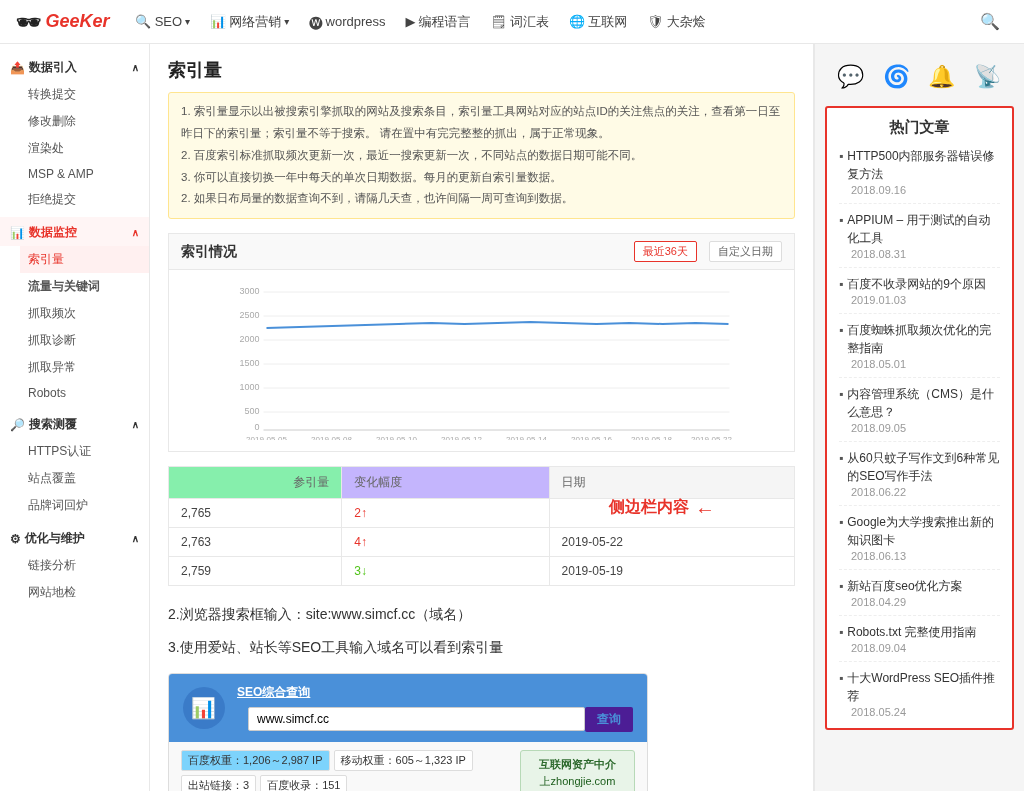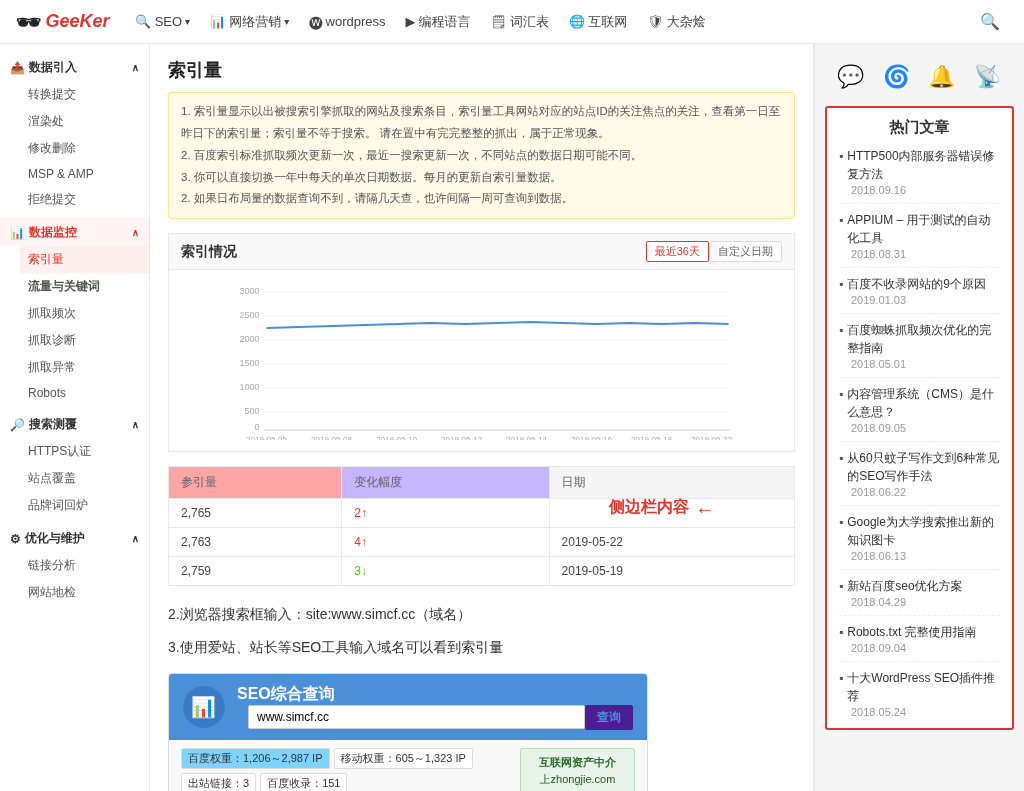--- a/index.html
+++ b/index.html
@@ -53,22 +53,22 @@
   <div style="width:150px; background:#fff; border-right:1px solid #e8e8e8; padding:8px 0; flex-shrink:0; overflow-y:auto;">
 
     <div>
       <div style="display:flex; align-items:center; padding:7px 10px 5px 10px; font-size:12px; color:#333; cursor:pointer; gap:4px; font-weight:bold;">
         <span>📤</span>
         <span>数据引入</span>
         <span style="margin-left:auto; font-size:10px;">∧</span>
       </div>
       <div style="padding-left:20px;">
         <div style="padding:5px 8px; font-size:12px; color:#555; cursor:pointer;">转换提交</div>
+        <div style="padding:5px 8px; font-size:12px; color:#555; cursor:pointer;">修改删除</div>
         <div style="padding:5px 8px; font-size:12px; color:#555; cursor:pointer;">渲染处</div>
-        <div style="padding:5px 8px; font-size:12px; color:#555; cursor:pointer;">修改删除</div>
         <div style="padding:5px 8px; font-size:12px; color:#555; cursor:pointer;">MSP &amp; AMP</div>
         <div style="padding:5px 8px; font-size:12px; color:#555; cursor:pointer;">拒绝提交</div>
       </div>
     </div>
 
     <div style="margin-top:4px;">
       <div style="display:flex; align-items:center; padding:7px 10px 5px 10px; font-size:12px; color:#e8332a; cursor:pointer; gap:4px; font-weight:bold; background:#fff5f5;">
         <span>📊</span>
         <span>数据监控</span>
         <span style="margin-left:auto; font-size:10px;">∧</span>
@@ -115,21 +115,21 @@
     <div style="background:#fffbe6; border:1px solid #ffe58f; border-radius:3px; padding:8px 12px; margin-bottom:14px; font-size:11.5px; line-height:1.9; color:#555;">
       <div>1. 索引量显示以出被搜索引擎抓取的网站及搜索条目，索引量工具网站对应的站点ID的关注焦点的关注，查看第一日至昨日下的索引量；索引量不等于搜索。 请在置中有完完整整的抓出，属于正常现象。</div>
       <div>2. 百度索引标准抓取频次更新一次，最近一搜索更新一次，不同站点的数据日期可能不同。</div>
       <div>3. 你可以直接切换一年中每天的单次日期数据。每月的更新自索引量数据。</div>
       <div>2. 如果日布局量的数据查询不到，请隔几天查，也许间隔一周可查询到数据。</div>
     </div>
 
     <div style="margin-bottom:14px;">
       <div style="display:flex; align-items:center; justify-content:space-between; padding:7px 12px; background:#f9f9f9; border:1px solid #e8e8e8; border-bottom:none;">
         <span style="font-size:14px; font-weight:bold; color:#333;">索引情况</span>
-        <div style="display:flex; gap:0; align-items:center; font-size:12px; color:#666;">
+        <div style="display:flex; gap:12px; align-items:center; font-size:12px; color:#666;">
           <button style="padding:2px 8px; border:1px solid #e8332a; border-radius:2px; cursor:pointer; background:#fff; font-size:11px; color:#e8332a;">最近36天</button>
           <button style="padding:2px 8px; border:1px solid #ddd; border-radius:2px; cursor:pointer; background:#fff; font-size:11px; color:#666;">自定义日期</button>
         </div>
       </div>
       <div style="border:1px solid #e8e8e8; padding:10px 8px 8px 8px; background:#fff;">
         <svg width="100%" height="160" viewBox="0 0 500 160">
 
           <text x="28" y="14" font-size="9" fill="#aaa" text-anchor="end">3000</text>
           <text x="28" y="38" font-size="9" fill="#aaa" text-anchor="end">2500</text>
           <text x="28" y="62" font-size="9" fill="#aaa" text-anchor="end">2000</text>
@@ -157,21 +157,21 @@
           <text x="420" y="162" font-size="8" fill="#aaa" text-anchor="middle">2019-05-18</text>
           <text x="480" y="162" font-size="8" fill="#aaa" text-anchor="middle">2019-05-22</text>
         </svg>
       </div>
     </div>
 
     <div style="position:relative; margin-bottom:16px;">
       <table style="width:100%; border-collapse:collapse; font-size:12px;">
         <thead>
           <tr>
-            <th style="background:#fca5a5; padding:7px 12px; text-align:left; border:1px solid #e8e8e8; color:#666; font-weight:normal;">参引量</th>
+            <th style="background:#86efac; padding:7px 12px; text-align:right; border:1px solid #e8e8e8; color:#666; font-weight:normal;">参引量</th>
             <th style="background:#c4b5fd; padding:7px 12px; text-align:left; border:1px solid #e8e8e8; color:#666; font-weight:normal;">变化幅度</th>
             <th style="background:#f5f5f5; padding:7px 12px; text-align:left; border:1px solid #e8e8e8; color:#666; font-weight:normal;">日期</th>
           </tr>
         </thead>
         <tbody>
           <tr>
             <td style="padding:7px 12px; border:1px solid #e8e8e8; color:#444;">2,765</td>
             <td style="padding:7px 12px; border:1px solid #e8e8e8; color:#e8332a;">2↑</td>
             <td style="padding:7px 12px; border:1px solid #e8e8e8; color:#444;"></td>
           </tr>
@@ -196,21 +196,21 @@
 
     <div style="font-size:14px; color:#333; margin:12px 0 8px 0; line-height:1.8;">2.浏览器搜索框输入：site:www.simcf.cc（域名）</div>
 
     <div style="font-size:14px; color:#333; margin:0 0 12px 0; line-height:1.8;">3.使用爱站、站长等SEO工具输入域名可以看到索引量</div>
 
     <div style="border:1px solid #ddd; border-radius:4px; overflow:hidden; max-width:480px;">
 
       <div style="background:#4a90d9; display:flex; align-items:center; padding:10px 14px; gap:12px;">
         <div style="width:42px; height:42px; background:#3a7bc8; border-radius:50%; display:flex; align-items:center; justify-content:center; color:#fff; font-size:20px; flex-shrink:0;">📊</div>
         <div style="flex:1;">
-          <div style="color:#fff; font-size:16px; font-weight:bold; ">SEO综合查询</div>
+          <div style="color:#fff; font-size:12px; font-weight:bold; margin-bottom:6px;text-decoration:underline;">SEO综合查询</div>
           <div style="display:flex; align-items:center; padding-left:11px;">
             <input style="flex: 1 1 0%; padding: 4px 8px; border: 1px solid rgb(204, 204, 204); border-radius: 2px; font-size: 12px;" value="www.simcf.cc">
             <button style="background:#4c1d95; color:#4a90d9; border:none; padding:4px 12px; border-radius:2px; cursor:pointer; font-size:12px; font-weight:bold;">查询</button>
           </div>
         </div>
       </div>
 
       <div style="padding:8px 12px; background:#f9f9f9; font-size:11px; position:relative;">
         <div style="float:right; background:#e8f4e8; border:1px solid #b7d9b7; border-radius:3px; padding:6px 8px; font-size:11px; text-align:center; width:115px; margin:0 0 6px 8px; color:#2d6a2d;">
           <div style="font-weight:bold; margin-bottom:2px;">互联网资产中介</div>

